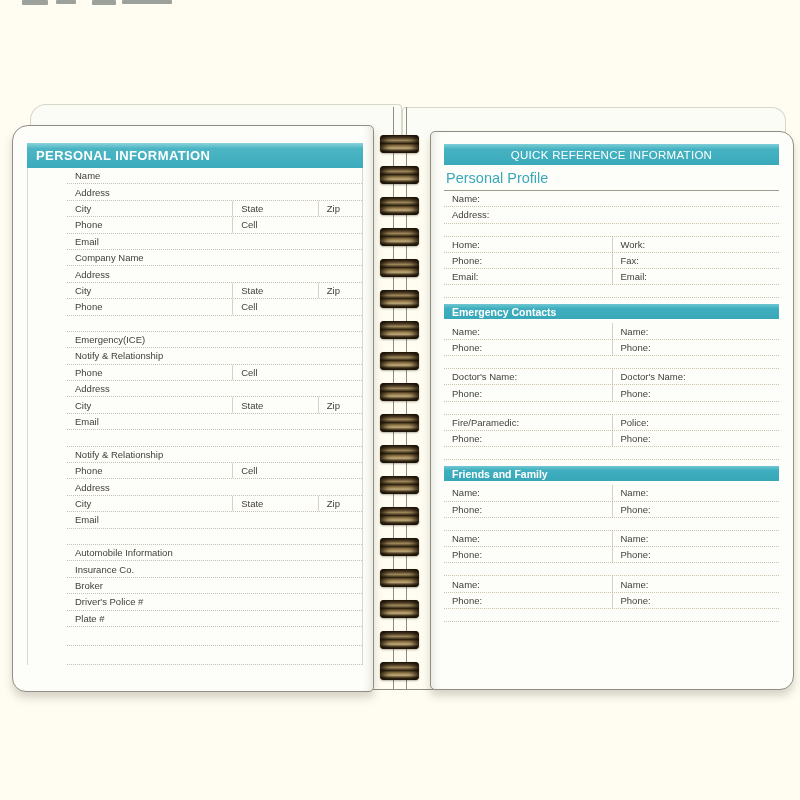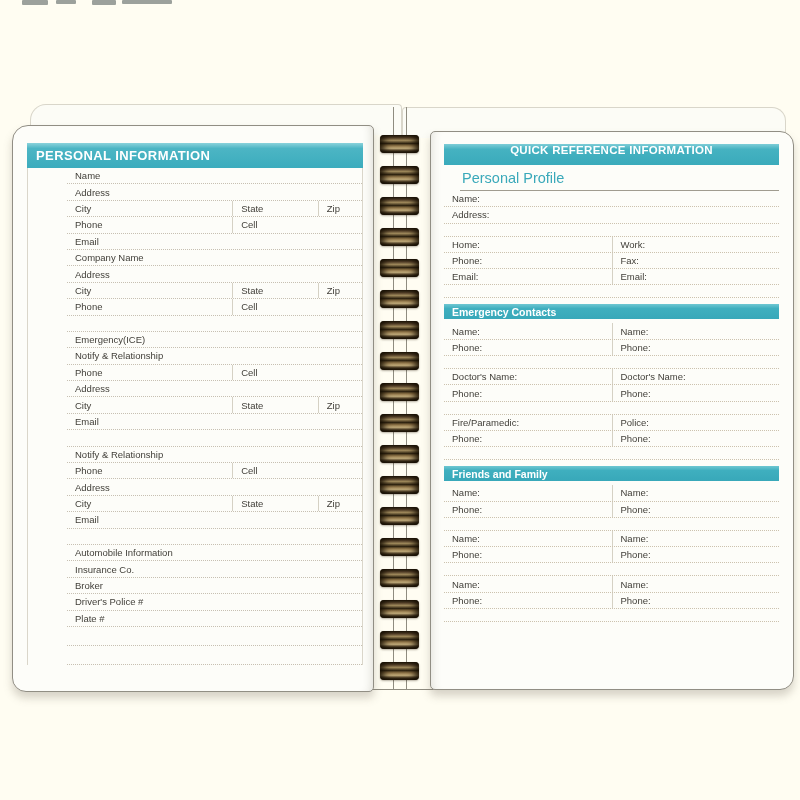--- a/index.html
+++ b/index.html
@@ -41,26 +41,26 @@
   .lrow{display:flex;height:16.4px;border-bottom:1px dotted #C7C0B2;box-sizing:border-box;margin-left:39px;}
   .lrow.tall{height:19px;}
   .lcell{box-sizing:border-box;display:flex;align-items:center;padding-left:8px;
     font-size:9.5px;color:#403E38;overflow:hidden;white-space:nowrap;}
   .lcell + .lcell{border-left:1px solid #D5D1C4;}
 
   
   .banner-main-r{
     position:absolute;left:13px;right:14px;top:12px;height:21px;
     background:linear-gradient(180deg,#7ECDD7 0%,#45B2C1 25%,#3AAABB 100%);
-    color:#FFFFFF;font-weight:bold;font-size:11.5px;letter-spacing:.3px;
-    display:flex;align-items:flex-start;justify-content:center;
+    color:#FFFFFF;font-weight:normal;font-size:11.5px;letter-spacing:.3px;
+    display:flex;align-items:center;justify-content:center;
   }
   .rblocks{position:absolute;left:13px;right:14px;top:33px;}
   .rheading{height:25px;display:flex;align-items:center;padding-left:2px;
-    font-size:14.5px;color:#3AA9BA;border-bottom:1px solid #A09C90;margin-left:16px;}
+    font-size:14.5px;color:#3AA9BA;border-bottom:1px solid #A09C90;}
   .rrow{display:flex;height:16.3px;border-bottom:1px dotted #CCC2AE;box-sizing:border-box;}
   .rcell{box-sizing:border-box;display:flex;align-items:center;padding-left:8px;
     font-size:9.5px;color:#403E38;overflow:hidden;white-space:nowrap;}
   .rcell + .rcell{border-left:1px solid #D5D1C4;}
   .rgap{height:13px;border-bottom:1px dotted #CCC2AE;box-sizing:border-box;}
   .rbanner{height:15px;margin-top:6px;margin-bottom:4px;
     background:linear-gradient(180deg,#6FC7D2 0%,#3FAFBF 30%,#38A8B9 100%);
     color:#FFFFFF;font-weight:bold;font-size:10.5px;
     display:flex;align-items:center;padding-left:8px;}
 

